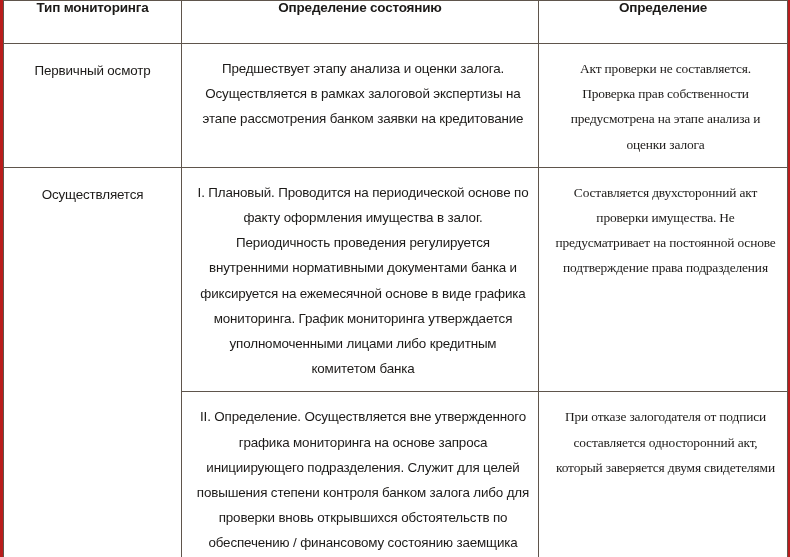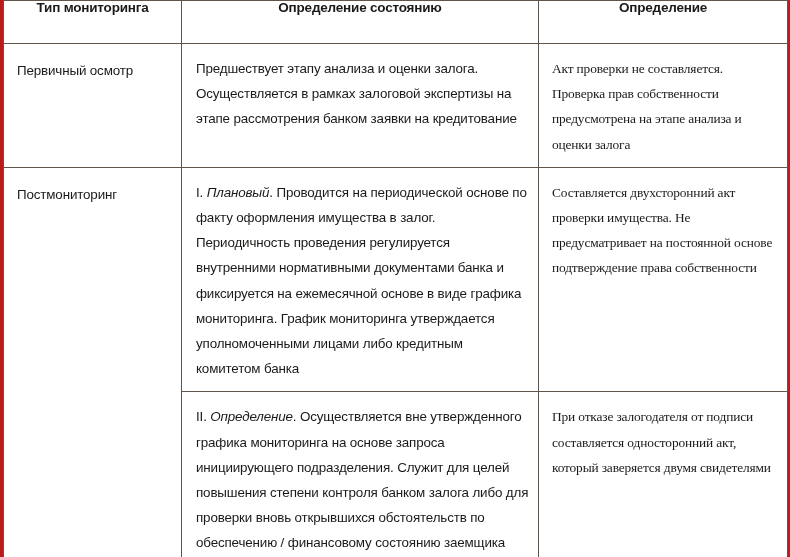--- a/index.html
+++ b/index.html
@@ -65,41 +65,40 @@
     display: block;
     line-height: 1.1;
   }
 
   td .cell {
     display: block;
     padding: 12px 13px 10px 13px;
     font-size: 13.4px;
     line-height: 25.2px;
     letter-spacing: -0.15px;
-    text-align: left;
+    text-align: center;
   }
 
   td.col-type .cell {
     padding-top: 14px;
     font-size: 13.4px;
   }
 
   td.col-def .cell {
     padding-left: 14px;
     padding-right: 8px;
   }
 
   td.col-feat .cell {
     padding-left: 13px;
     padding-right: 8px;
     font-family: Liberation Serif, serif;
   }
 
   .ital {
-    font-style: italic;
   }
 
   
   tr.row-last > td {
     border-bottom: none;
   }
 </style>
 </head>
 <body>
 
@@ -135,27 +134,27 @@
         <td class="col-def">
           <span class="cell"><span>Предшествует этапу анализа и оценки залога. Осуществляется в рамках залоговой экспертизы на этапе рассмотрения банком заявки на кредитование</span></span>
         </td>
         <td class="col-feat">
           <span class="cell">Акт проверки не составляется. Проверка прав собственности предусмотрена на этапе анализа и оценки залога</span>
         </td>
       </tr>
 
       <tr>
         <td class="col-type" rowspan="2">
-          <span class="cell">Постмониторинг</span>
+          <span class="cell">Осуществляется</span>
         </td>
         <td class="col-def">
           <span class="cell"><span>I. </span><span class="ital">Плановый</span><span>. Проводится на периодической основе по факту оформления имущества в залог. Периодичность проведения регулируется внутренними нормативными документами банка и фиксируется на ежемесячной основе в виде графика мониторинга. График мониторинга утверждается уполномоченными лицами либо кредитным комитетом банка</span></span>
         </td>
         <td class="col-feat">
-          <span class="cell">Составляется двухсторонний акт проверки имущества. Не предусматривает на постоянной основе подтверждение права собственности</span>
+          <span class="cell">Составляется двухсторонний акт проверки имущества. Не предусматривает на постоянной основе подтверждение права подразделения</span>
         </td>
       </tr>
 
       <tr class="row-last">
         <td class="col-def">
           <span class="cell"><span>II. </span><span class="ital">Определение</span><span>. Осуществляется вне утвержденного графика мониторинга на основе запроса инициирующего подразделения. Служит для целей повышения степени контроля банком залога либо для проверки вновь открывшихся обстоятельств по обеспечению / финансовому состоянию заемщика</span></span>
         </td>
         <td class="col-feat">
           <span class="cell">При отказе залогодателя от подписи составляется односторонний акт, который заверяется двумя свидетелями</span>
         </td>

